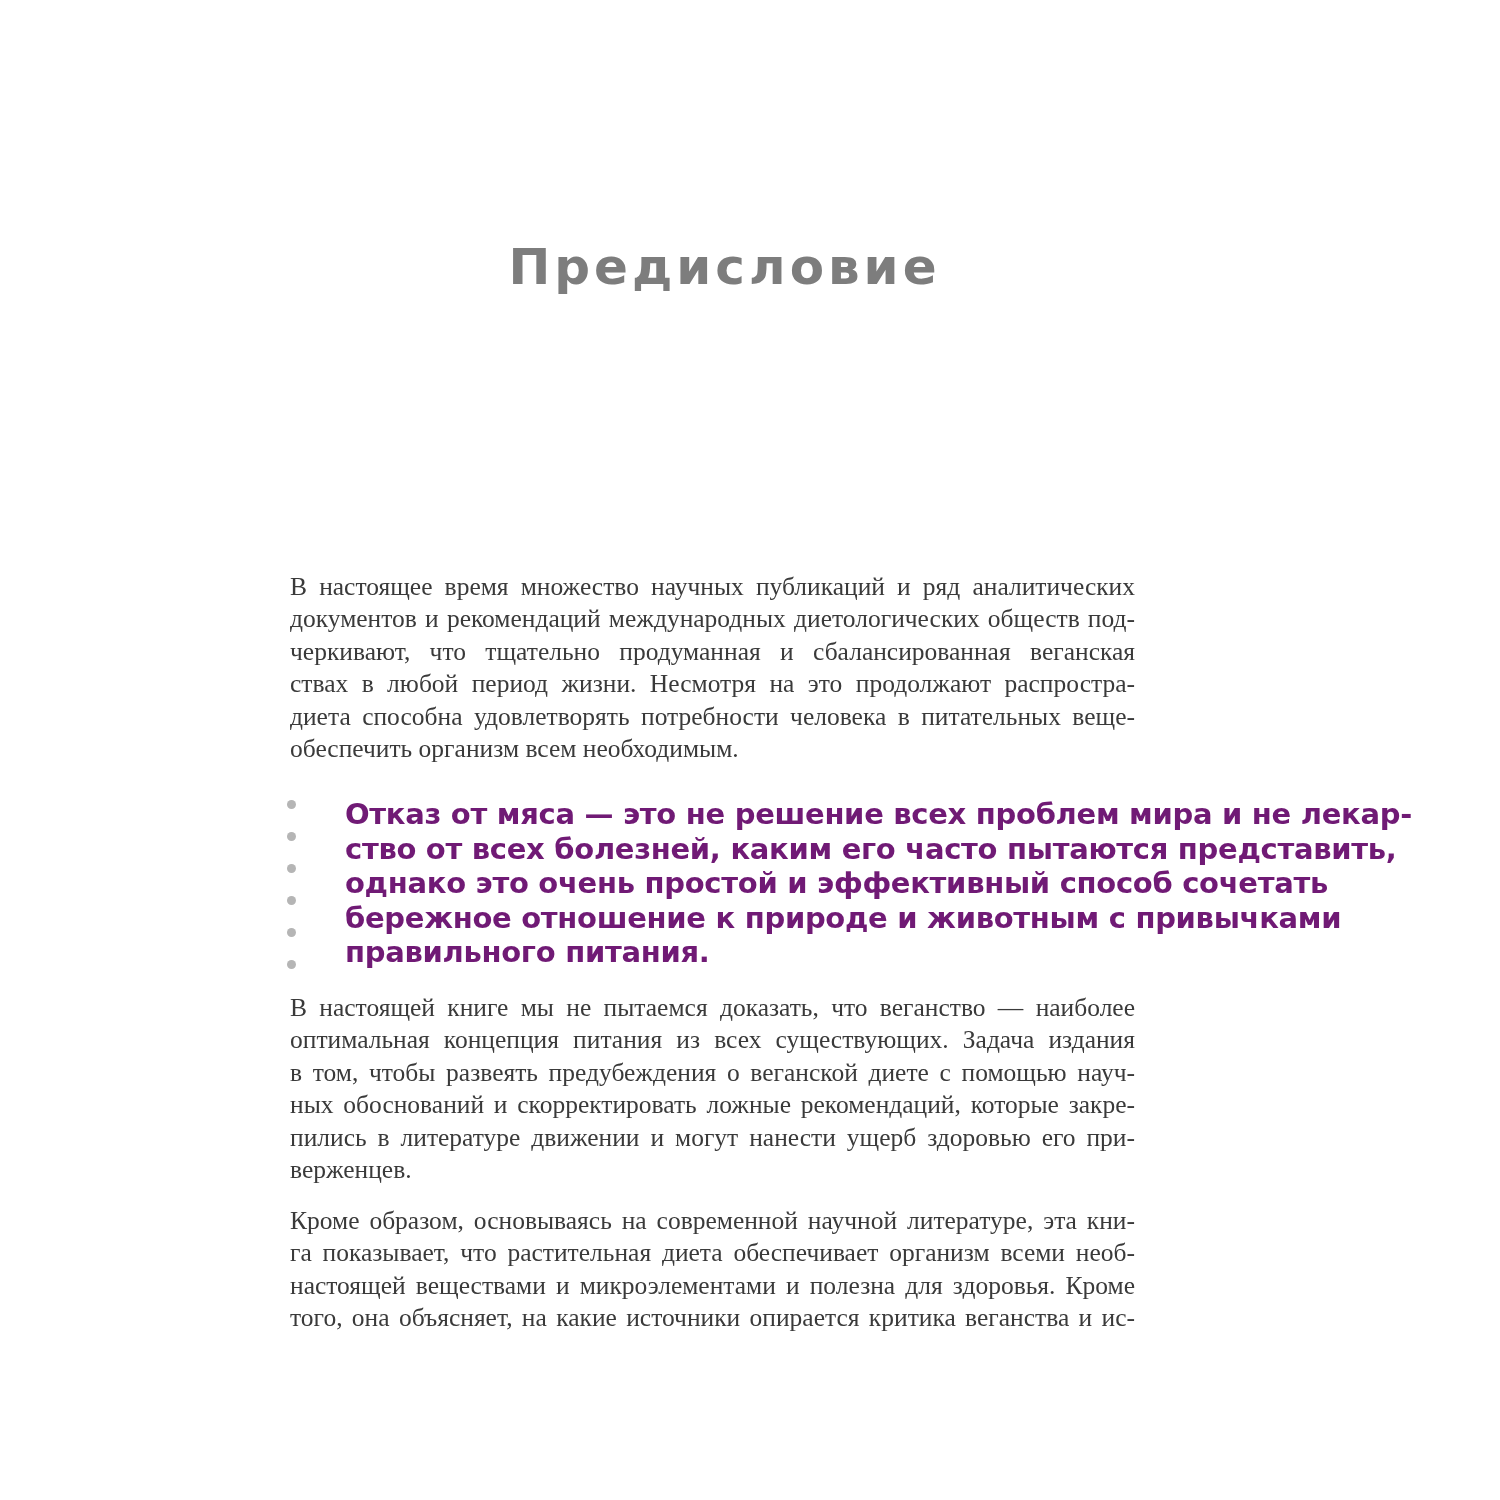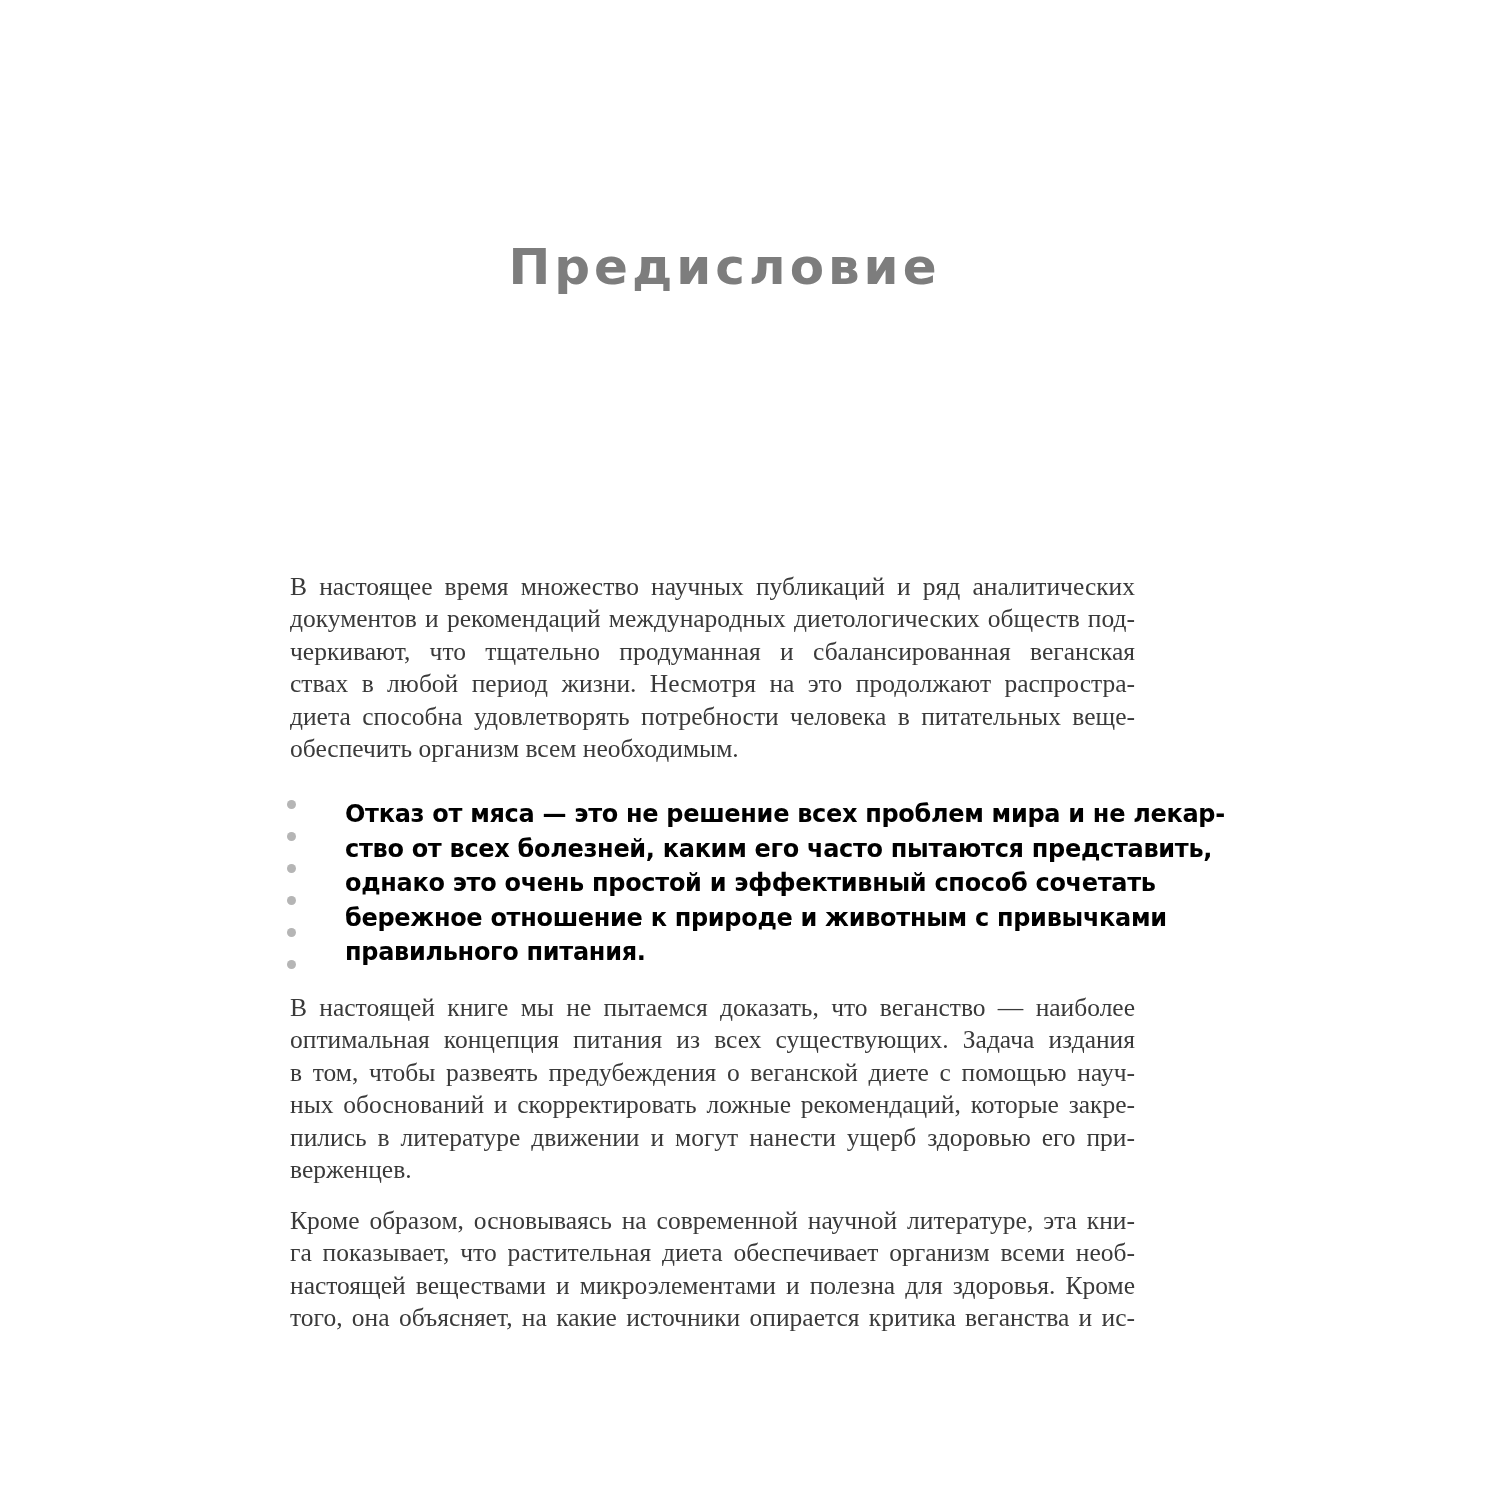--- a/index.html
+++ b/index.html
@@ -11,22 +11,22 @@
   }
   .para {
     position:absolute; left:290px; width:845px;
     font-family:"Liberation Serif", serif; font-size:25.5px; line-height:32.4px;
     color:#3a3a3a; text-align:justify;
   }
   .para .ln { display:block; text-align-last:justify; white-space:nowrap; }
   .para .ln.last { text-align-last:left; }
   .quote {
     position:absolute; left:345px; width:770px; top:797px;
-    font-family:"DejaVu Sans", sans-serif; font-weight:bold; font-size:24px;
-    line-height:34.5px; color:#000000;
+    font-family:"DejaVu Sans", sans-serif; font-weight:bold; font-size:29px;
+    line-height:34.5px; color:#701a75;
   }
   .quote .ln { display:block; text-align:justify; text-align-last:justify; white-space:nowrap; letter-spacing:-0.3px; }
   .quote .ln.last { text-align-last:left; }
   .dots { position:absolute; left:287px; top:800px; }
   .dot { width:9px; height:9px; border-radius:50%; background:#b5b5b5; position:absolute; left:0; }
 </style>
 </head>
 <body>
 
 <h1 class="title" style="margin:0;padding-left:12px;">Предисловие</h1>

